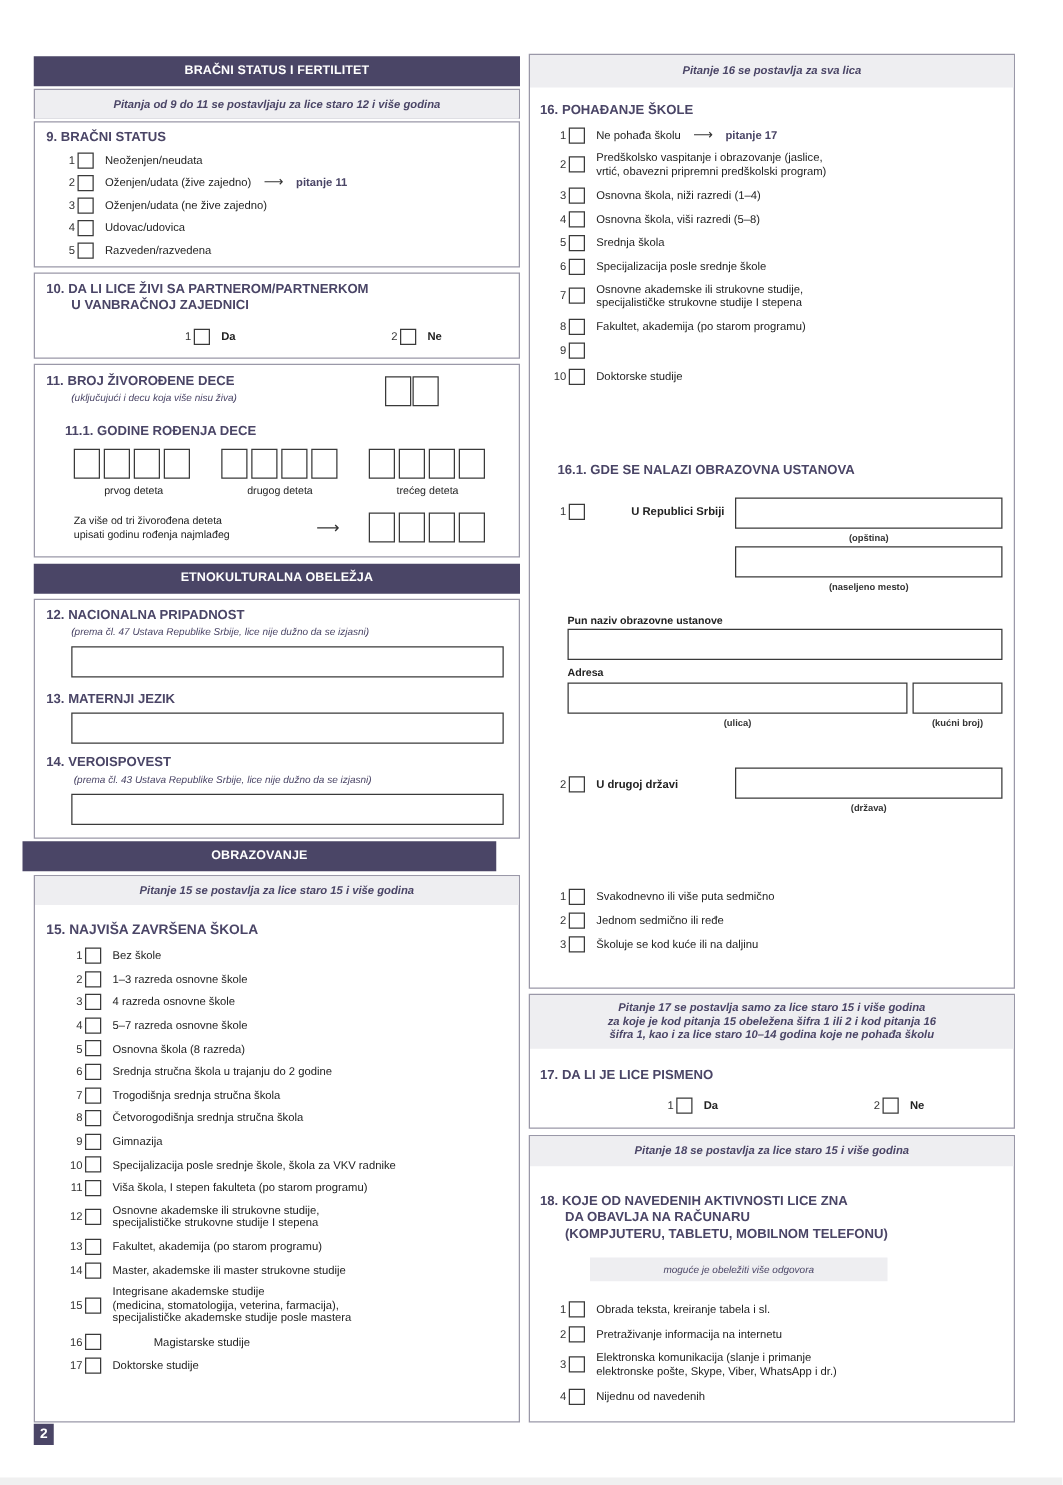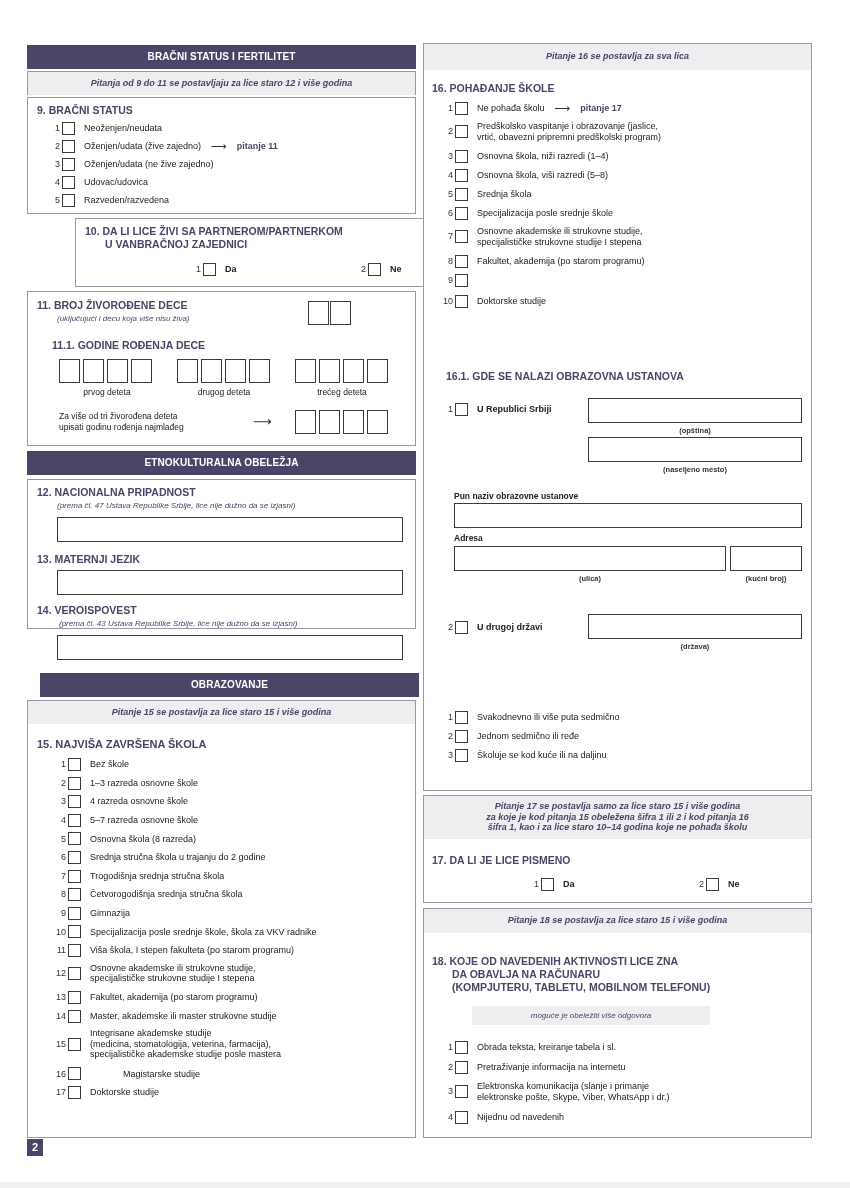--- a/index.html
+++ b/index.html
@@ -64,21 +64,21 @@
         <span style="white-space: pre-line;">Udovac/udovica</span>
       </div>
       <div class="opt" style="margin-bottom: 5px; min-height: 13px;">
         <span class="num" style="width: 22px;">5</span>
         <span class="cb"></span>
         <span style="white-space: pre-line;">Razveden/razvedena</span>
       </div>
     </div>
 </div>
 
-<div class="box" style="left:27px;top:218px;width:389px;height:69px;margin-left:48px;">
+<div class="box" style="left:27px;top:218px;width:389px;height:69px;">
   <div class="qtitle" style="position:absolute;left:9px;top:6px;">
     <div>10. DA LI LICE ŽIVI SA PARTNEROM/PARTNERKOM</div>
     <div style="padding-left:20px;">U VANBRAČNOJ ZAJEDNICI</div>
   </div>
   <div class="opt" style="position:absolute;left:105px;top:44px;">
     <span class="num">1</span>
     <span class="cb"></span>
     <span style="font-weight:bold;">Da</span>
   </div>
   <div class="opt" style="position:absolute;left:270px;top:44px;">
@@ -116,34 +116,34 @@
     <div>upisati godinu rođenja najmlađeg</div>
   </div>
   <div style="position:absolute;left:225px;top:122px;font-size:13px;color:#333;">⟶</div>
   <div style="position:absolute;left:267px;top:118px;">
     <span class="dig"></span><span class="dig"></span><span class="dig"></span><span class="dig"></span>
   </div>
 </div>
 
 <div class="bar" style="left:27px;top:451px;width:389px;height:24px;">ETNOKULTURALNA OBELEŽJA</div>
 
-<div class="box" style="left:27px;top:479px;width:389px;height:150px;">
+<div class="box" style="left:27px;top:479px;width:389px;height:192px;">
   <div class="qtitle" style="position:absolute;left:9px;top:6px;">12. NACIONALNA PRIPADNOST</div>
   <div class="qsub" style="position:absolute;left:29px;top:20px;">(prema čl. 47 Ustava Republike Srbije, lice nije dužno da se izjasni)</div>
   <div class="field" style="left:29px;top:37px;width:346px;height:25px;"><span></span></div>
 
   <div class="qtitle" style="position:absolute;left:9px;top:73px;">13. MATERNJI JEZIK</div>
   <div class="field" style="left:29px;top:90px;width:346px;height:25px;"><span></span></div>
 
   <div class="qtitle" style="position:absolute;left:9px;top:124px;">14. VEROISPOVEST</div>
   <div class="qsub" style="position:absolute;left:31px;top:138px;">(prema čl. 43 Ustava Republike Srbije, lice nije dužno da se izjasni)</div>
   <div class="field" style="left:29px;top:155px;width:346px;height:25px;"><span></span></div>
 </div>
 
-<div class="bar" style="left:40px;top:673px;width:379px;height:24px;">OBRAZOVANJE</div>
+<div class="bar" style="left:18px;top:673px;width:379px;height:24px;">OBRAZOVANJE</div>
 
 <div class="box" style="left:27px;top:700px;width:389px;height:438px;">
   <div class="note" style="padding:6px 4px;">Pitanje 15 se postavlja za lice staro 15 i više godina</div>
   <div class="qtitle" style="position:absolute;left:9px;top:37px;font-size:11px;">15. NAJVIŠA ZAVRŠENA ŠKOLA</div>
   <div id="q15opts" style="position:absolute;left:12px;top:57px;">
       <div class="opt" style="margin-bottom: 5.6px; min-height: 13px;">
         <span class="num" style="width: 28px;">1</span>
         <span class="cb"></span>
         <span style="white-space: pre-line;">Bez škole</span>
       </div>
@@ -291,21 +291,21 @@
         <span class="num" style="width: 22px;">10</span>
         <span class="cb"></span>
         <span style="white-space: pre-line;">Doktorske studije</span>
       </div>
     </div>
 
   <div class="qtitle" style="position:absolute;left:22px;top:326px;">16.1. GDE SE NALAZI OBRAZOVNA USTANOVA</div>
   <div class="opt" style="position:absolute;left:9px;top:359px;">
     <span class="num">1</span>
     <span class="cb"></span>
-    <span style="font-weight:bold;">U Republici Srbiji</span>
+    <span style="font-weight:bold;margin-left:28px;">U Republici Srbiji</span>
   </div>
   <div class="field" style="left:164px;top:354px;width:214px;height:25px;"></div>
   <div class="cap" style="left:164px;top:382px;width:214px;">(opština)</div>
   <div class="field" style="left:164px;top:393px;width:214px;height:25px;"></div>
   <div class="cap" style="left:164px;top:421px;width:214px;">(naseljeno mesto)</div>
 
   <div class="lbl" style="position:absolute;left:30px;top:447px;font-weight:bold;font-size:8.5px;">Pun naziv obrazovne ustanove</div>
   <div class="field" style="left:30px;top:459px;width:348px;height:25px;"></div>
   <div class="lbl" style="position:absolute;left:30px;top:489px;font-weight:bold;font-size:8.5px;">Adresa</div>
   <div class="field" style="left:30px;top:502px;width:272px;height:25px;"></div>

